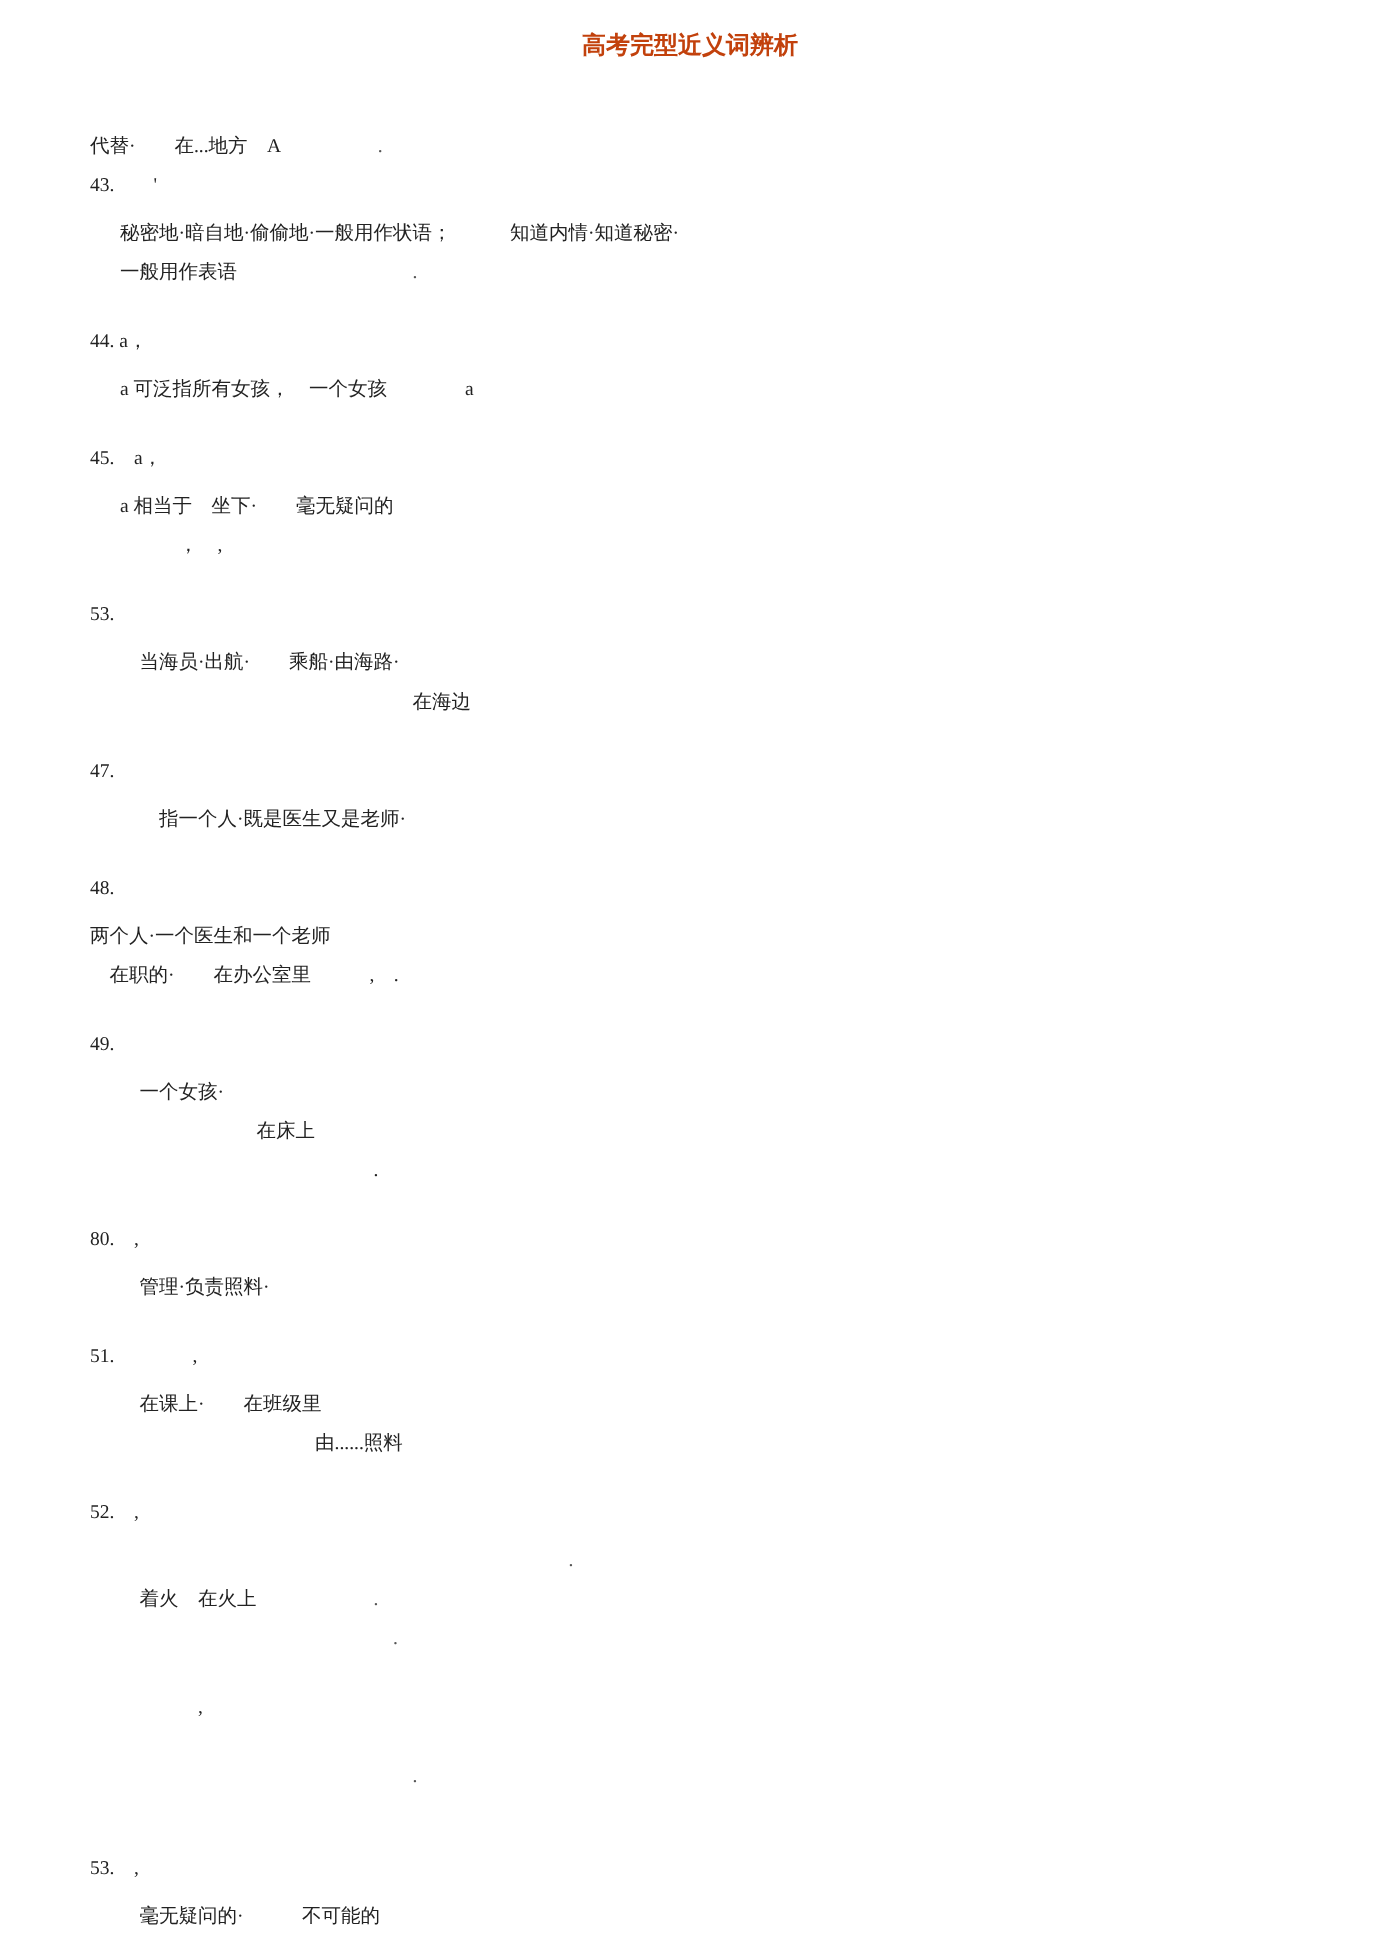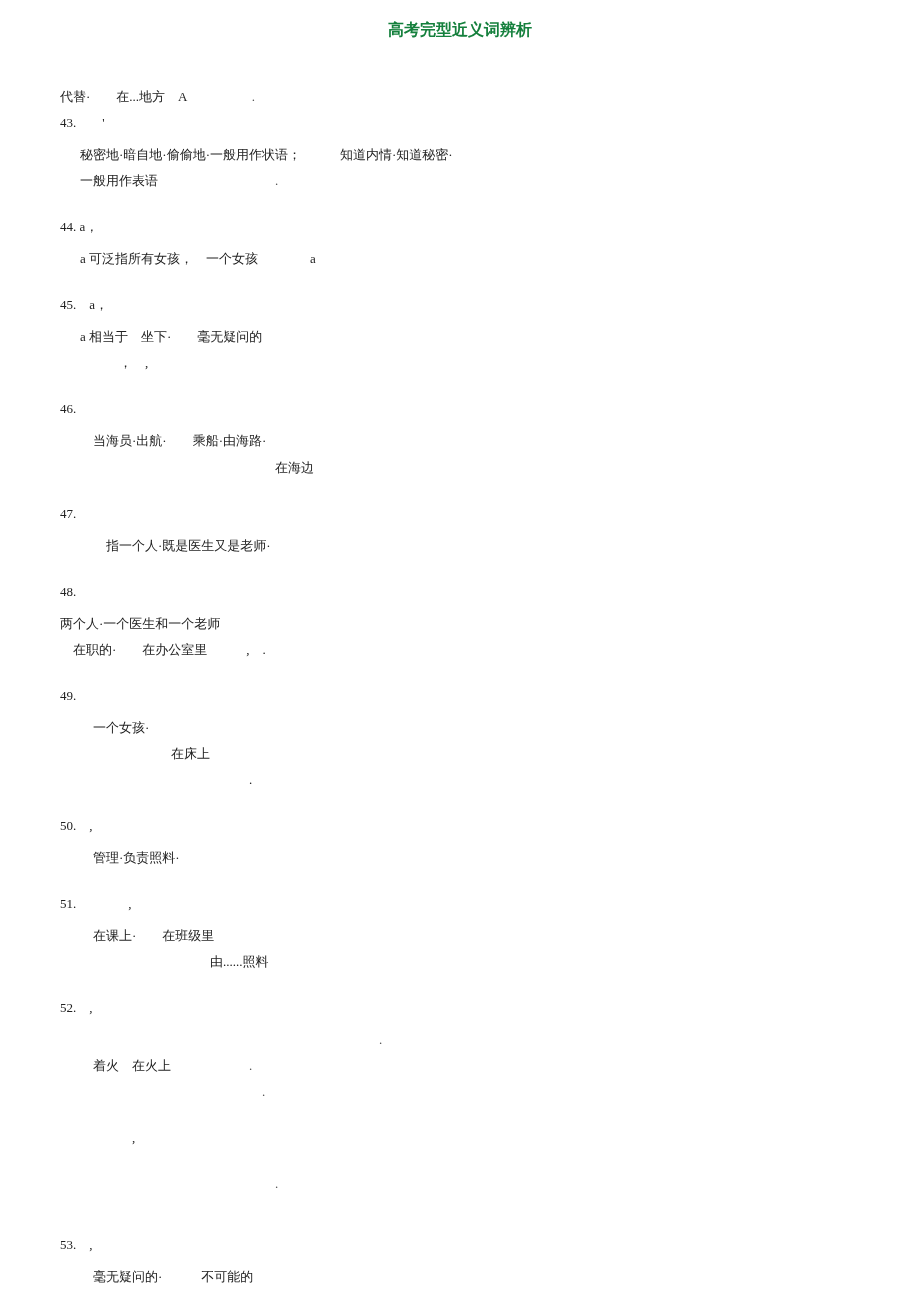--- a/index.html
+++ b/index.html
@@ -14,21 +14,21 @@
       color: #222;
       width: 920px;
       min-height: 1303px;
       padding: 20px 60px;
     }
     .page-title {
       text-align: center;
       font-size: 16px;
       font-weight: bold;
       margin-bottom: 30px;
-      color: #15803d;
+      color: #c2410c;
     }
     .section {
       margin-bottom: 8px;
       line-height: 1.8;
     }
     .indent {
       margin-left: 20px;
     }
     .spacer {
       height: 14px;
@@ -77,21 +77,21 @@
     <p>45.　a，</p>
   </div>
   <div class="section indent">
     <p>a 相当于　坐下·　　毫无疑问的</p>
     <p>　　　，　,</p>
   </div>
 
   <div class="spacer"></div>
 
   <div class="section">
-    <p>46.</p>
+    <p>53.</p>
   </div>
   <div class="section indent">
     <p>　当海员·出航·　　乘船·由海路·</p>
     <p>　　　　　　　　　　　　　　　在海边</p>
   </div>
 
   <div class="spacer"></div>
 
   <div class="section">
     <p>47.</p>
@@ -118,21 +118,21 @@
   </div>
   <div class="section indent">
     <p>　一个女孩·</p>
     <p>　　　　　　　在床上</p>
     <p>　　　　　　　　　　　　　.</p>
   </div>
 
   <div class="spacer"></div>
 
   <div class="section">
-    <p>50.　,</p>
+    <p>80.　,</p>
   </div>
   <div class="section indent">
     <p>　管理·负责照料·</p>
   </div>
 
   <div class="spacer"></div>
 
   <div class="section">
     <p>51.　　　　,</p>
   </div>

